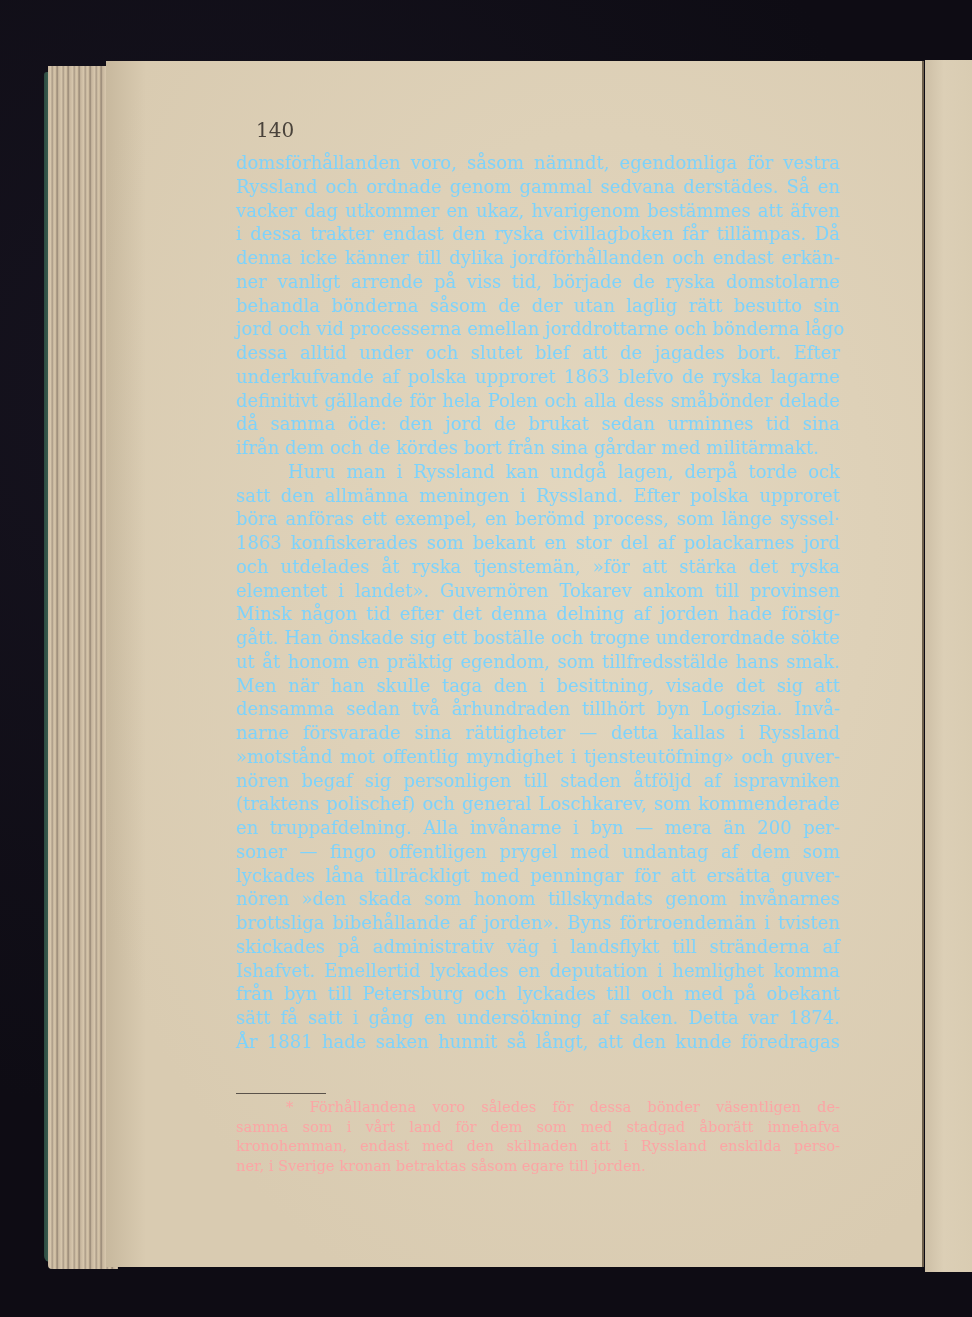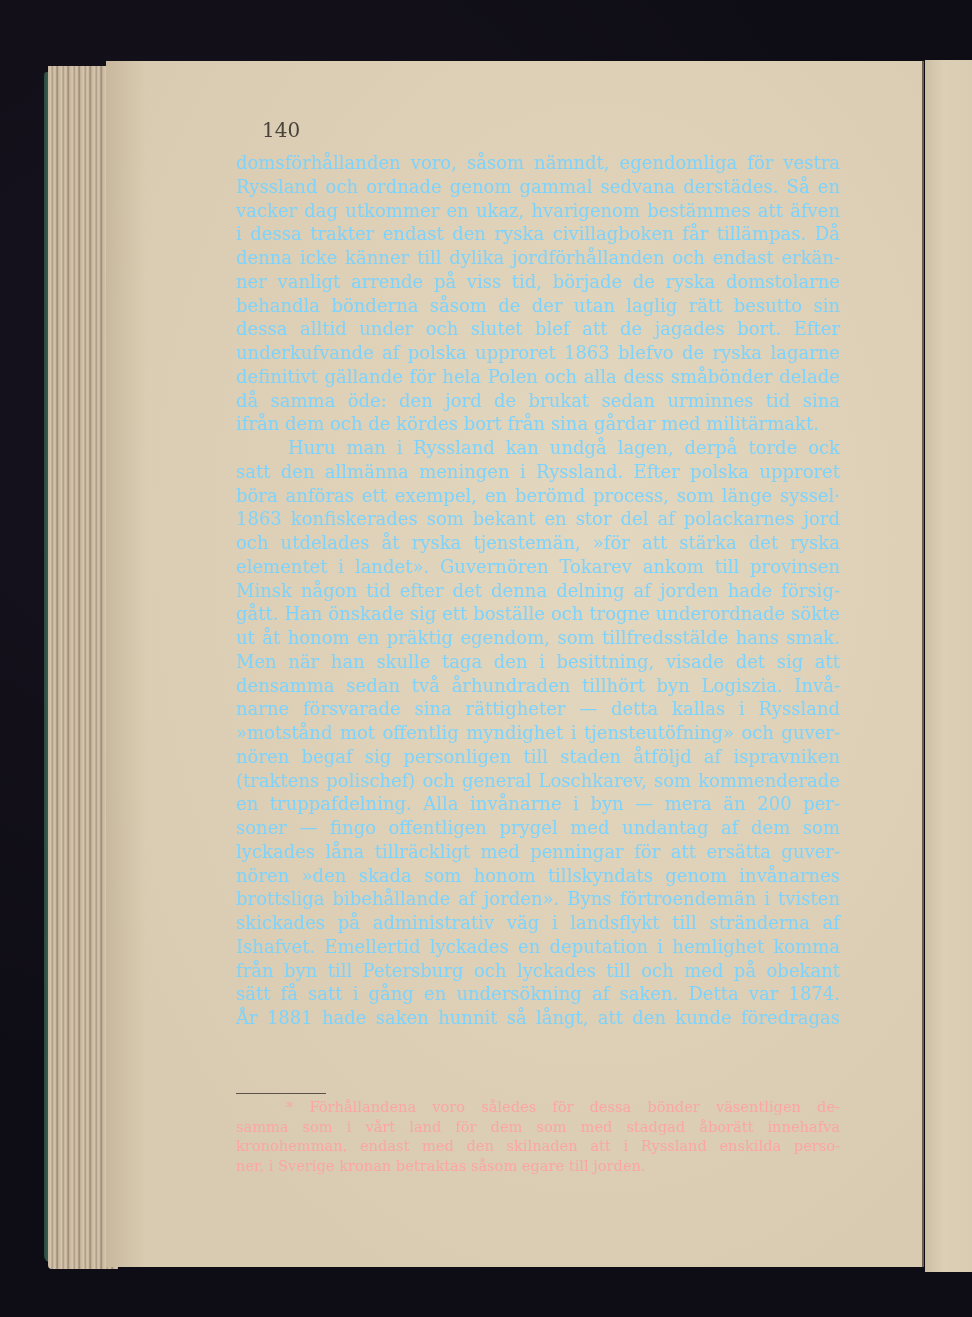--- a/index.html
+++ b/index.html
@@ -26,21 +26,21 @@
     background-image:
       linear-gradient(90deg, rgba(120,100,70,0.18) 0, rgba(0,0,0,0) 40px),
       radial-gradient(ellipse at 60% 40%, #e3d7bf 0, #d9cbb1 80%);
     border-right:2px solid #6d5f4c;
   }
   .right-page {
     position:absolute; left:925px; top:60px; width:47px; height:1212px;
     background:linear-gradient(90deg,#cdbfa6,#dccfb6 40%,#d9ccb2);
   }
   .page-number {
-    position:absolute; left:262px; top:118px; font-size:20px; color:#4a433b;
+    position:absolute; left:256px; top:118px; font-size:20px; color:#4a433b;
   }
   .body-text {
     position:absolute; left:236px; top:151px; width:604px;
     color:#7dd3fc; font-size:18px; line-height:23.75px;
   }
   .line { display:block; white-space:nowrap; text-align:justify; text-align-last:justify; }
   .line.last { text-align-last:left; }
   .line.indent { padding-left:52px; }
   .footnote-rule {
     position:absolute; left:236px; top:1093px; width:90px; height:1px; background:#5a524a;
@@ -63,20 +63,21 @@
 <div class="page-number">140</div>
 
 <div class="body-text" id="body">
     <span class="line">domsförhållanden voro, såsom nämndt, egendomliga för vestra</span>
     <span class="line">Ryssland och ordnade genom gammal sedvana derstädes.  Så en</span>
     <span class="line">vacker dag utkommer en ukaz, hvarigenom bestämmes att äfven</span>
     <span class="line">i dessa trakter endast den ryska civillagboken får tillämpas. Då</span>
     <span class="line">denna icke känner till dylika jordförhållanden och endast erkän-</span>
     <span class="line">ner vanligt arrende på viss tid, började de ryska domstolarne</span>
     <span class="line">behandla bönderna såsom de der utan laglig rätt besutto sin</span>
+    <span class="line">jord och vid processerna emellan jorddrottarne och bönderna lågo</span>
     <span class="line">dessa alltid under och slutet blef att de jagades bort.  Efter</span>
     <span class="line">underkufvande af polska upproret 1863 blefvo de ryska lagarne</span>
     <span class="line">definitivt gällande för hela Polen och alla dess småbönder delade</span>
     <span class="line">då samma öde: den jord de brukat sedan urminnes tid sina</span>
     <span class="line last">ifrån dem och de kördes bort från sina gårdar med militärmakt.</span>
     <span class="line indent">Huru man i Ryssland kan undgå lagen, derpå torde ock</span>
     <span class="line">satt den allmänna meningen i Ryssland.  Efter polska upproret</span>
     <span class="line">böra anföras ett exempel, en berömd process, som länge syssel·</span>
     <span class="line">1863 konfiskerades som bekant en stor del af polackarnes jord</span>
     <span class="line">och utdelades åt ryska tjenstemän, »för att stärka det ryska</span>

